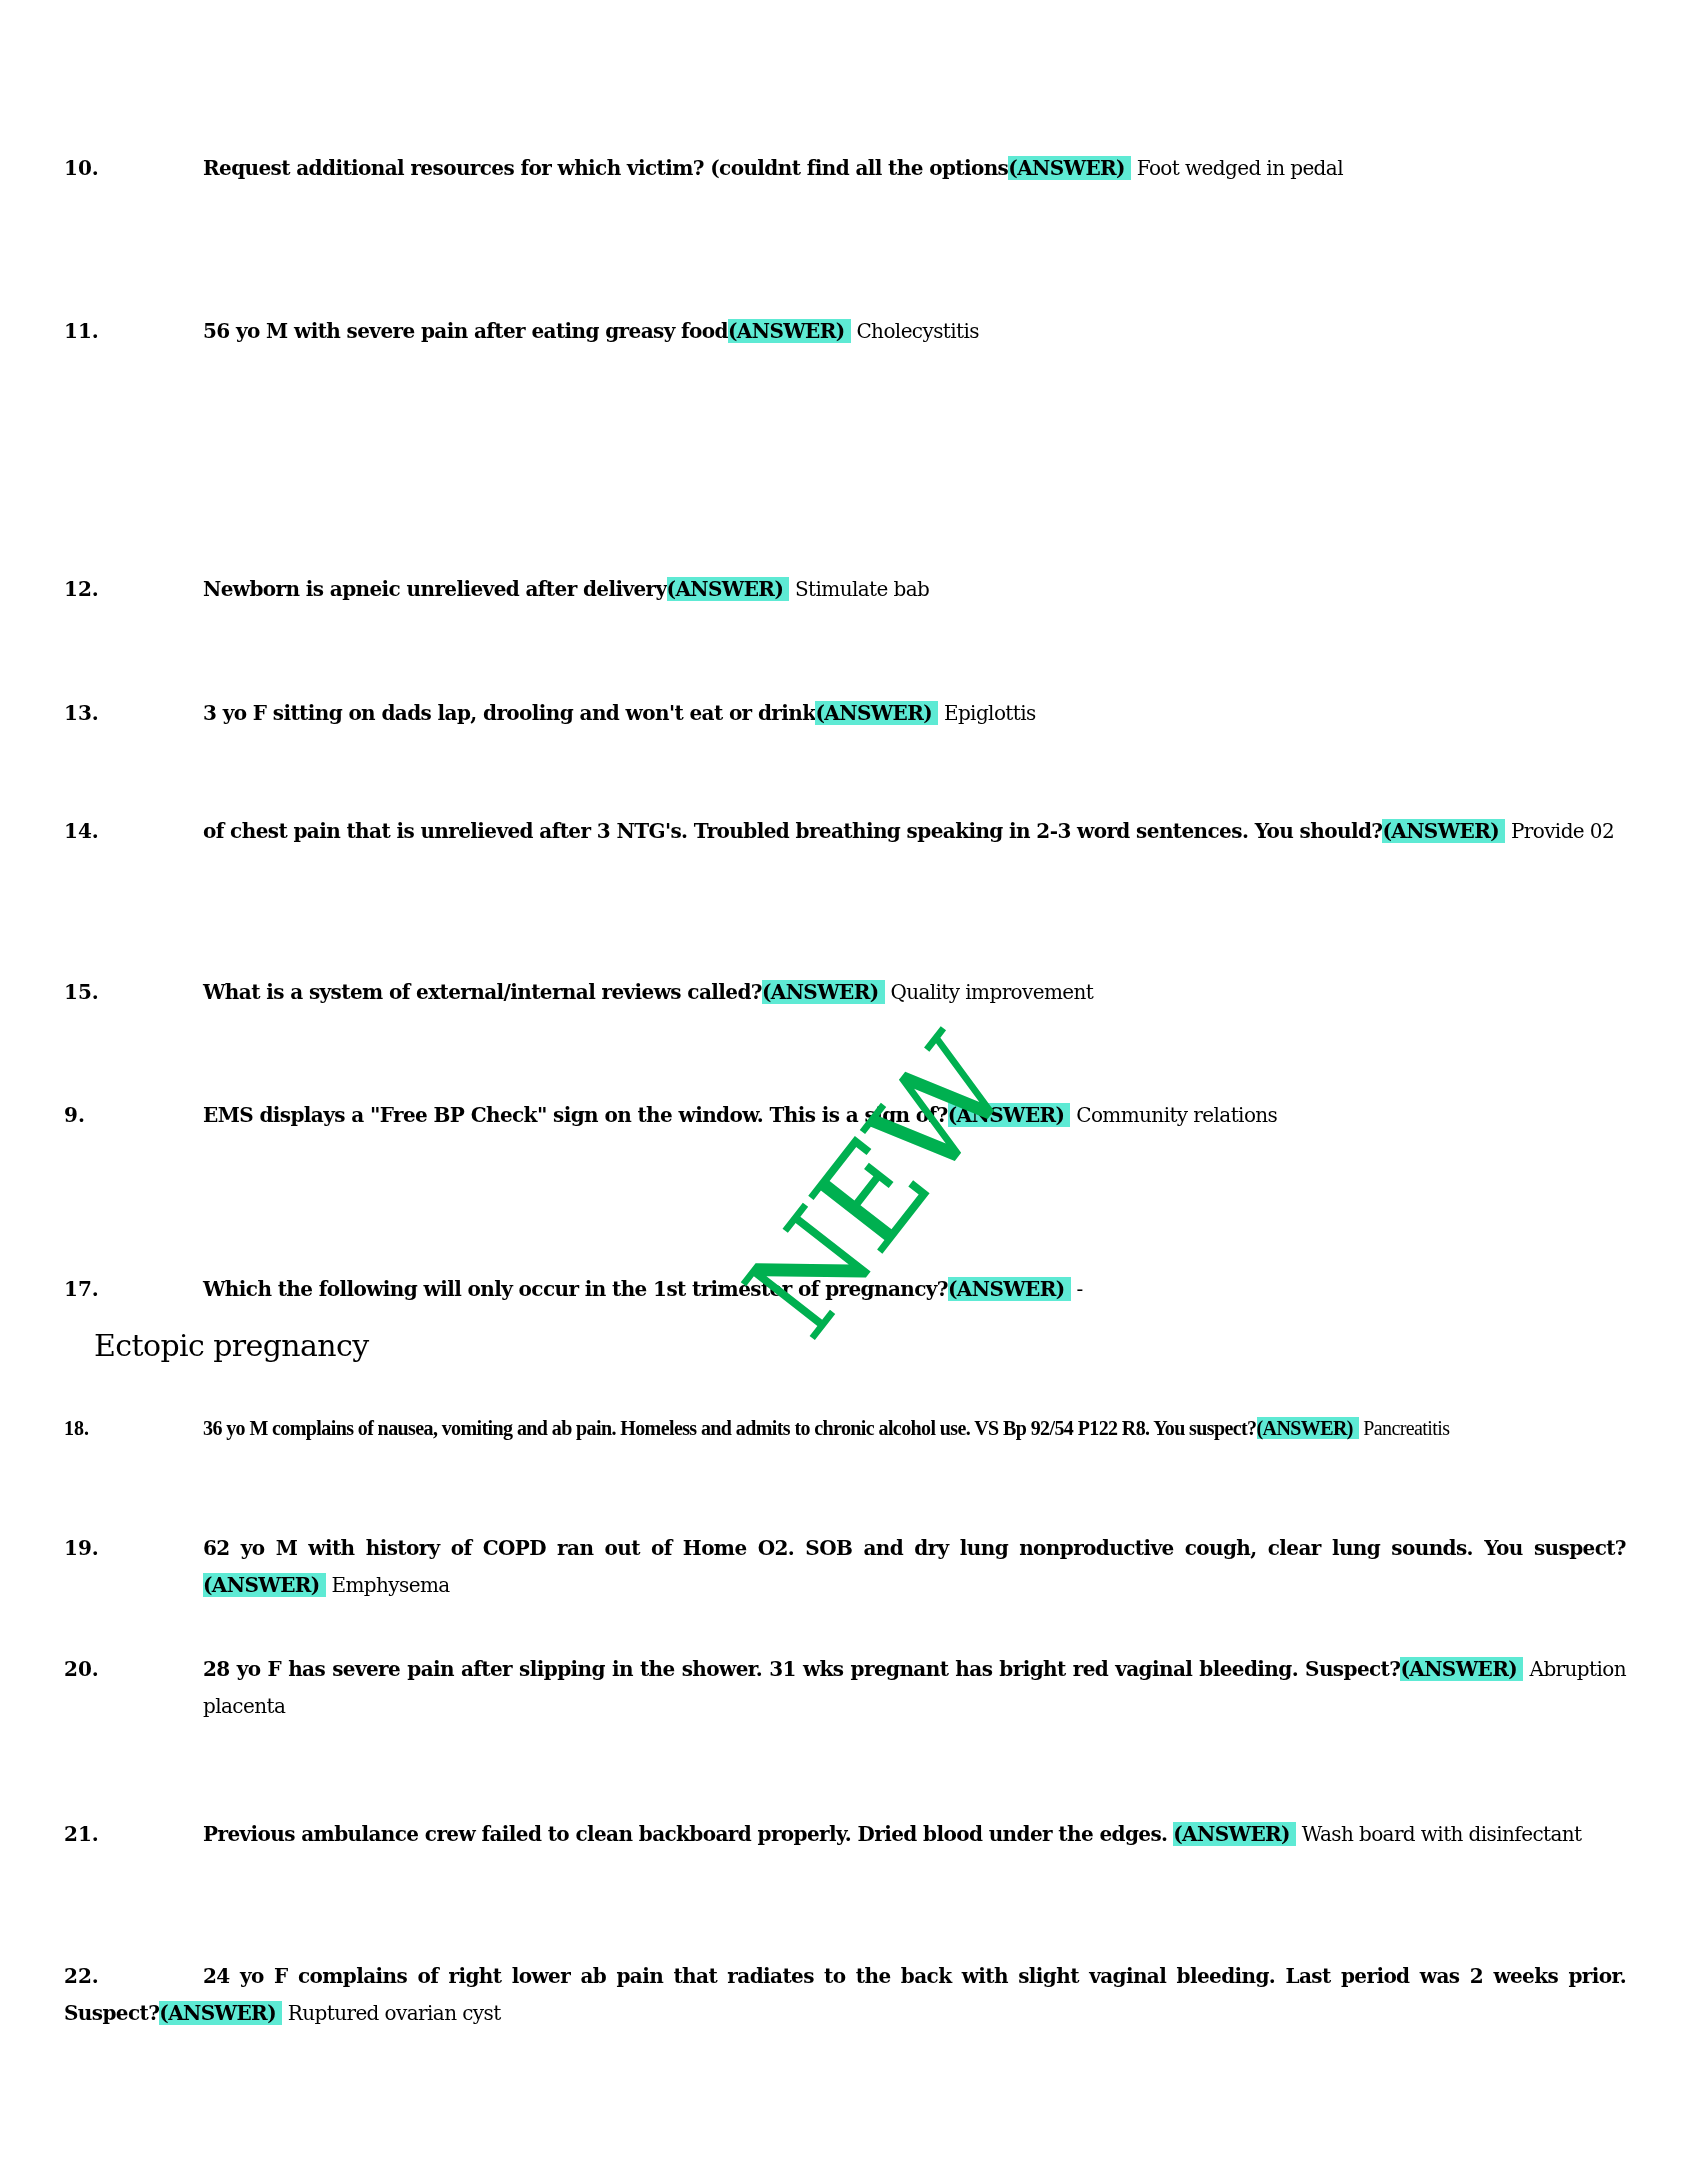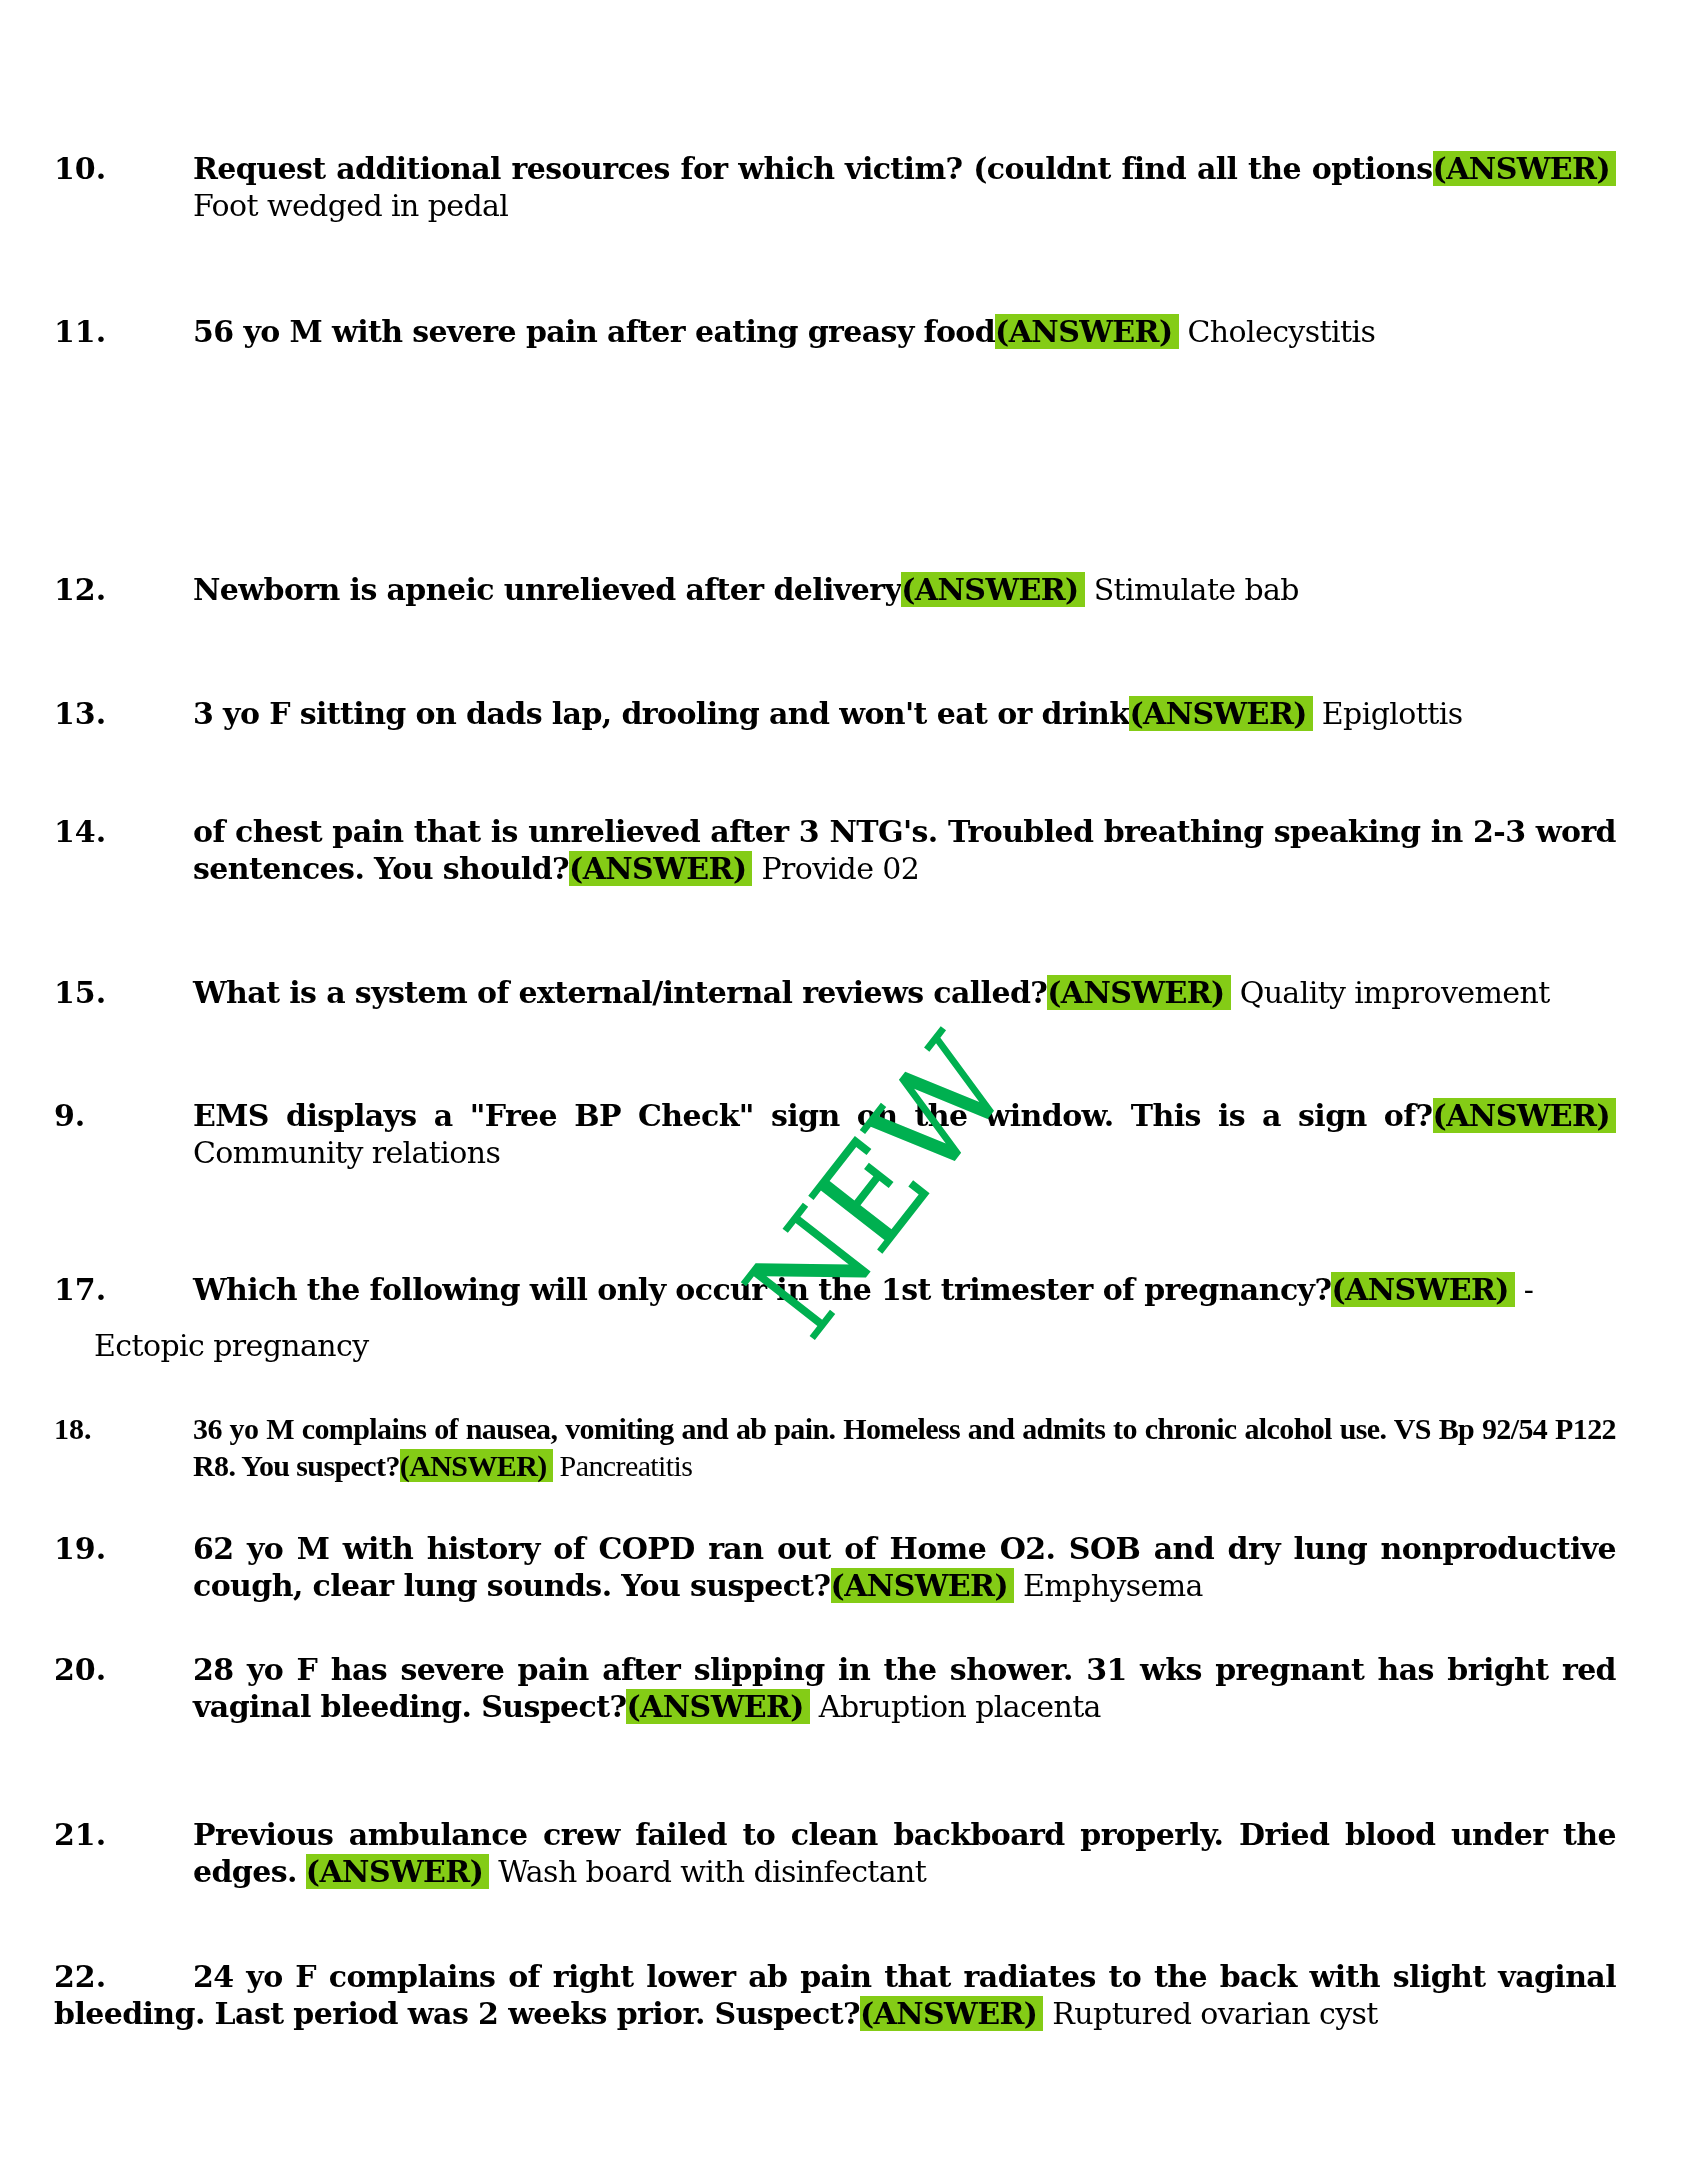--- a/index.html
+++ b/index.html
@@ -3,40 +3,40 @@
 <meta charset="utf-8">
 <style>
   html, body { margin: 0; padding: 0; background: #ffffff; }
   body {
     width: 1683px; height: 2178px; position: relative; overflow: hidden;
     font-family: "DejaVu Serif", "Liberation Serif", serif;
     color: #000;
   }
   .item {
     position: absolute;
-    left: 54px;
+    left: 64px;
     width: 1562px;
-    font-size: 30px;
+    font-size: 20px;
     line-height: 37px;
   }
   .num {
     position: absolute;
     left: 0;
     top: 0;
     font-weight: bold;
   }
   .body {
     margin-left: 139px;
     text-align: justify;
     letter-spacing: -0.6px;
   }
   .q { font-weight: bold; }
   .ans-tag {
     font-weight: bold;
-    background: #84cc16;
+    background: #5eead4;
     padding-right: 6px;
   }
   .ans { font-weight: normal; }
   .hang .body { margin-left: 0; text-indent: 139px; }
   .tail {
     position: absolute;
     left: 54px;
     font-size: 30px;
     line-height: 37px;
     letter-spacing: -0.6px;

